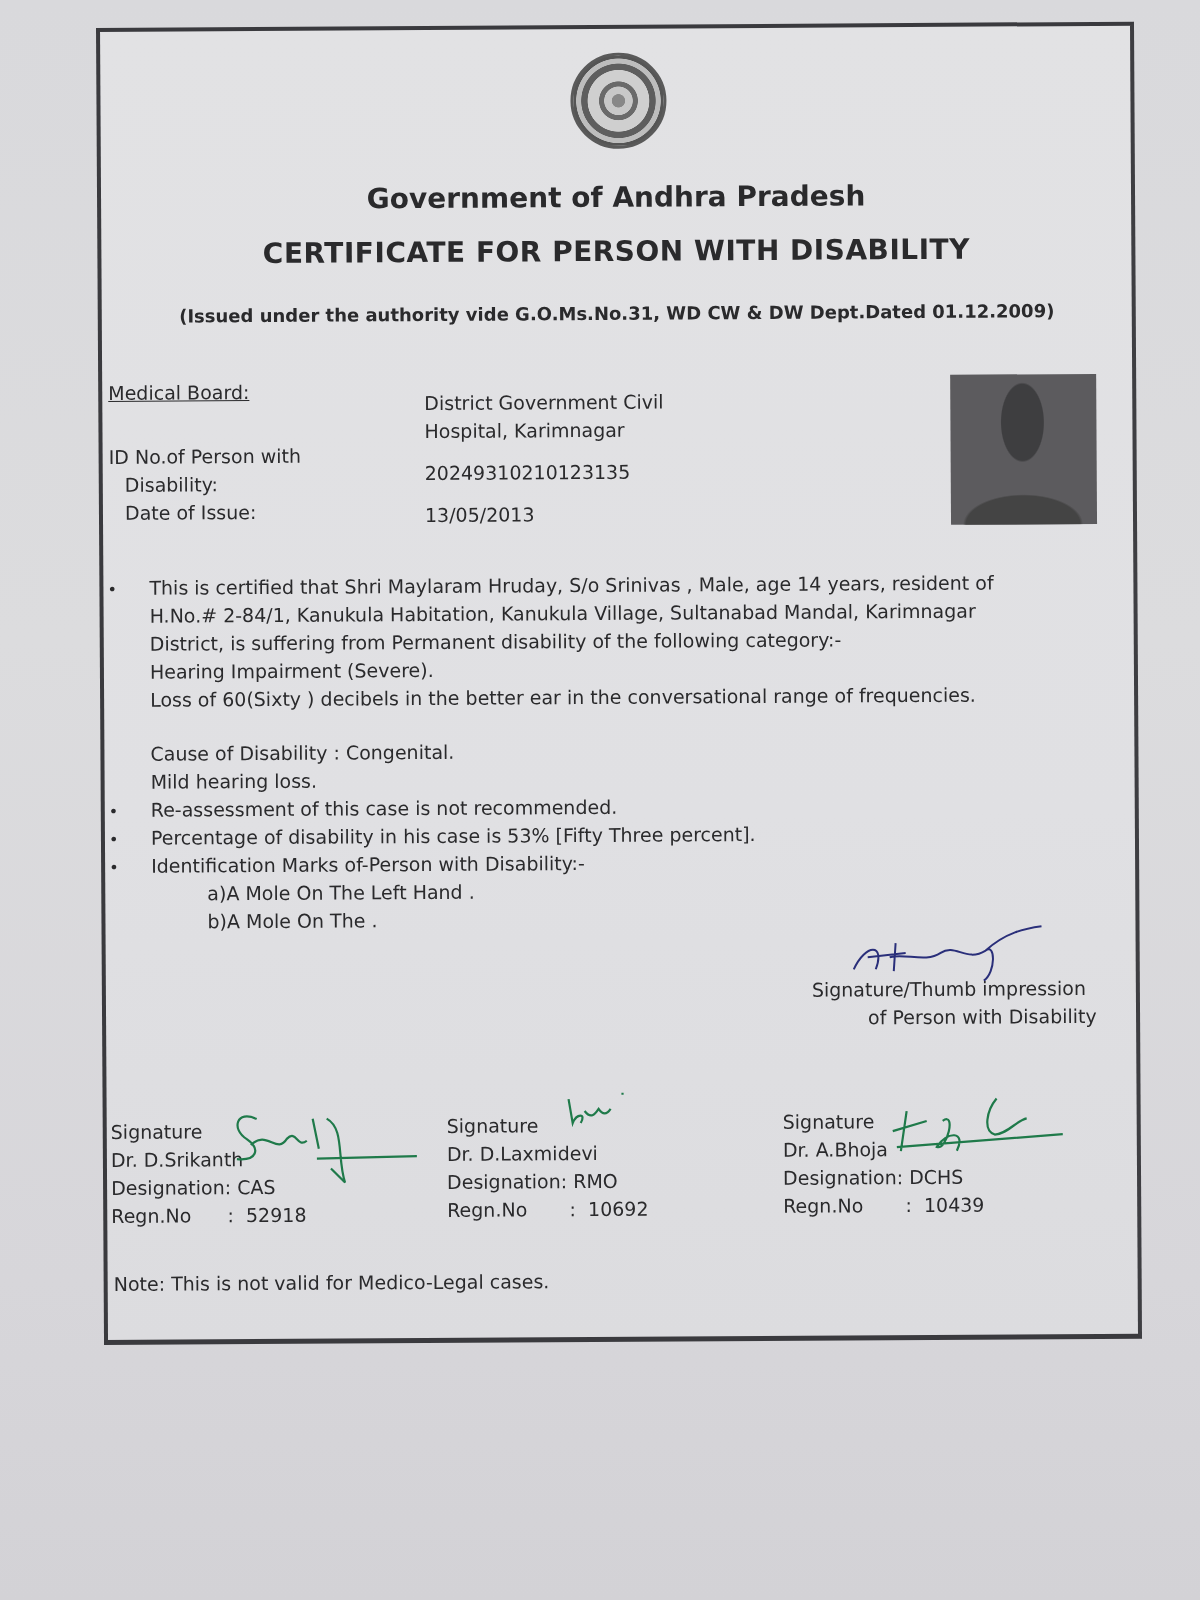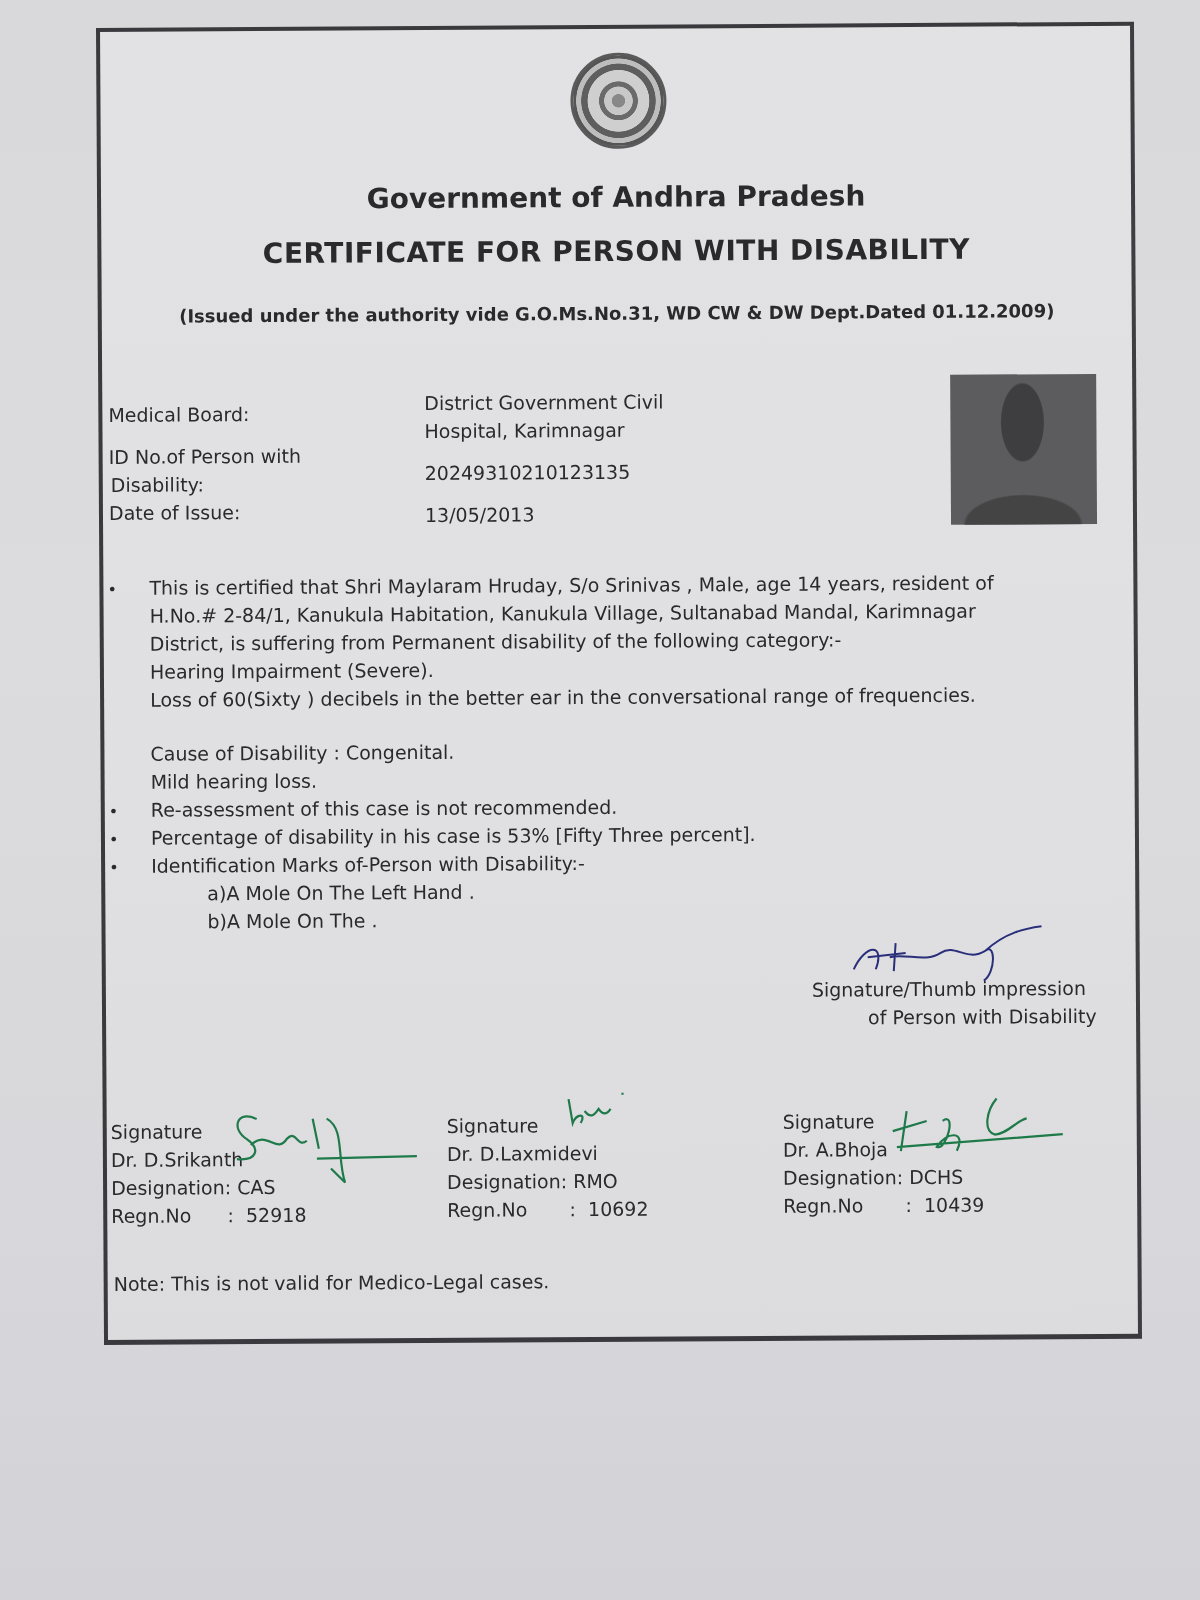--- a/index.html
+++ b/index.html
@@ -41,29 +41,29 @@
 <body>
 
 <div class="frame">
 
   <div class="abs seal"></div>
 
   <div class="abs title1">Government of Andhra Pradesh</div>
   <div class="abs title2">CERTIFICATE FOR PERSON WITH DISABILITY</div>
   <div class="abs authority">(Issued under the authority vide G.O.Ms.No.31, WD CW &amp; DW Dept.Dated 01.12.2009)</div>
 
-  <div class="abs lbl" style="left:6px; top:370px;">Medical Board:</div>
+  <div class="abs lbl" style="left:6px; top:348px;text-decoration:underline;">Medical Board:</div>
   <div class="abs val" style="left:322px; top:360px;">District Government Civil</div>
   <div class="abs val" style="left:322px; top:388px;">Hospital,  Karimnagar</div>
 
   <div class="abs lbl" style="left:6px; top:412px;">ID No.of Person with</div>
-  <div class="abs lbl" style="left:8px; top:440px;">Disability:</div>
+  <div class="abs lbl" style="left:22px; top:440px;">Disability:</div>
   <div class="abs val" style="left:322px; top:430px;">20249310210123135</div>
 
-  <div class="abs lbl" style="left:6px; top:468px;">Date of Issue:</div>
+  <div class="abs lbl" style="left:22px; top:468px;">Date of Issue:</div>
   <div class="abs val" style="left:322px; top:472px;text-align:center;">13/05/2013</div>
 
   <div class="abs photo"></div>
 
   <div class="abs bullet" style="left:4px; top:548px;">•</div>
   <div class="abs body-text" style="left:46px; top:542px;">This is certified that Shri Maylaram Hruday, S/o Srinivas , Male, age 14 years, resident of</div>
   <div class="abs body-text" style="left:46px; top:570px;">H.No.# 2-84/1, Kanukula Habitation, Kanukula Village, Sultanabad Mandal, Karimnagar</div>
   <div class="abs body-text" style="left:46px; top:598px;">District, is suffering from Permanent disability of the following category:-</div>
   <div class="abs body-text" style="left:46px; top:626px;">Hearing Impairment (Severe).</div>
   <div class="abs body-text" style="left:46px; top:654px;">Loss of 60(Sixty ) decibels in the better ear in the conversational range of frequencies.</div>

